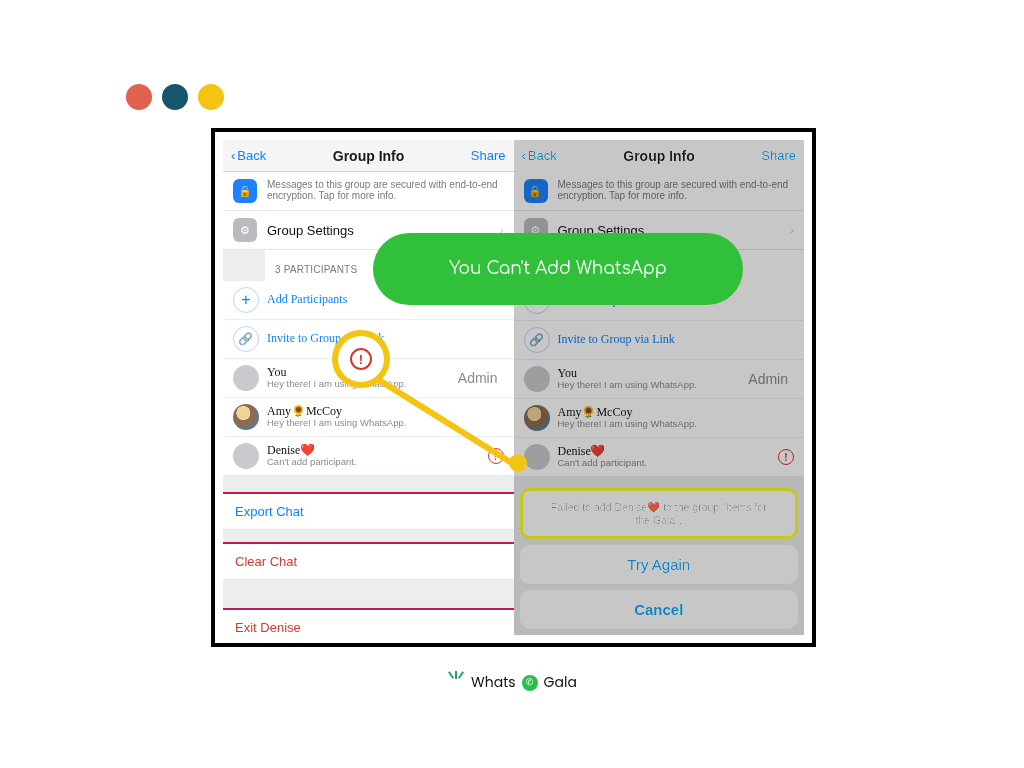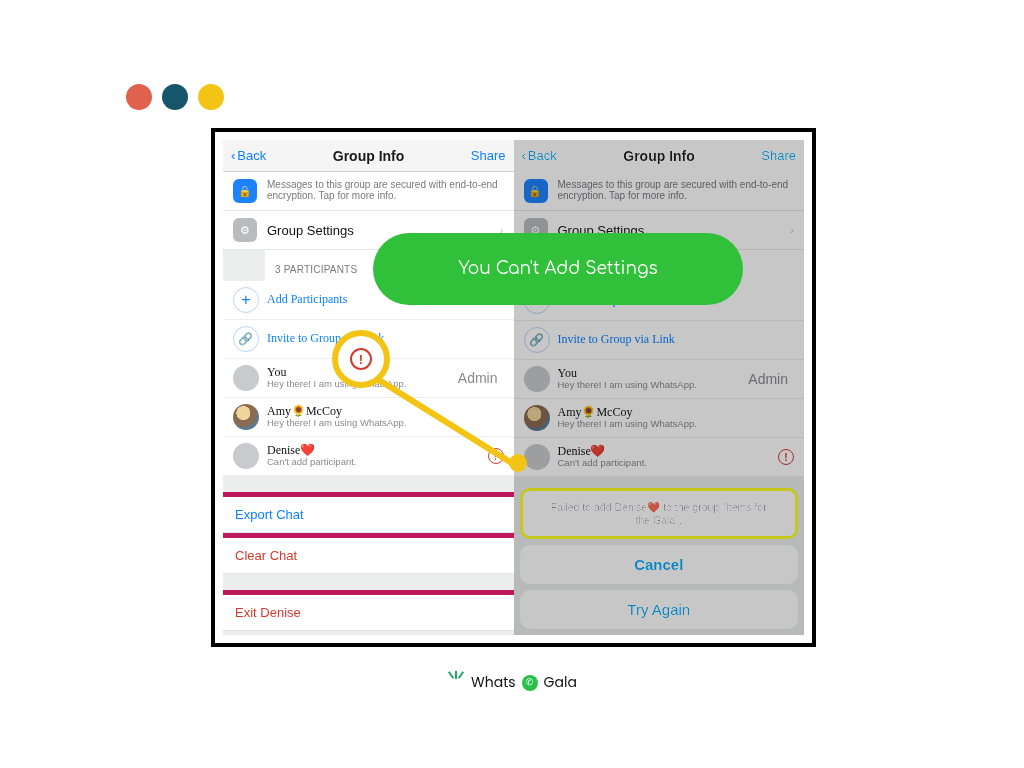--- a/index.html
+++ b/index.html
@@ -88,23 +88,23 @@
   .prow .pic { width:26px; height:26px; border-radius:50%; background:#c9cacd; flex-shrink:0;}
   .prow .txt { line-height:1.15;}
   .prow .nm { font-size:12px; color:#111;font-family:Liberation Serif, serif;}
   .prow .sub { font-size:9.5px; color:#8a8a8e;}
   .prow .badge { position:absolute; right:16px; font-size:14px; color:#8a8a8e;}
   .prow .err {
     position:absolute; right:10px; width:16px; height:16px; border:1.5px solid #d23b2f; border-radius:50%;
     display:flex;align-items:center;justify-content:center;color:#d23b2f;font-size:10px;font-weight:700;
   }
   .gap { height:16px; background:#eceded;}
-  .staticrow { background:#fff; padding:10px 12px; border-top:5px solid #be185d; border-bottom:1px solid #e5e5e7; font-size:13px;}
+  .staticrow { background:#fff; padding:10px 12px; border-top:2px solid #be185d; border-bottom:1px solid #e5e5e7; font-size:13px;}
   .blue { color:#0b82ff;}
-  .red  { color:#d23b2f;}
+  .red  { color:#d23b2f;margin-top:12px;}
 
   
   .sheet {
     position:absolute; left:6px; right:6px; bottom:6px;
     display:flex; flex-direction:column; gap:6px;
   }
   .alert-wrap {
     border:3px solid #f4c414;
     border-radius:10px;
     background:#e6e7e9;
@@ -332,34 +332,34 @@
           <div class="nm">Denise❤️</div>
           <div class="sub">Can't add participant.</div>
         </div>
         <span class="err">!</span>
       </div>
 
       <div class="sheet">
         <div class="alert-wrap">
           <div class="alertmsg">Failed to add Denise❤️ to the group "Items for the Gala".</div>
         </div>
+        <div class="sheetbtn">Try Again</div>
         <div class="sheetbtn" style="font-weight:600;">Cancel</div>
-        <div class="sheetbtn">Try Again</div>
       </div>
     </div>
 
     <div class="ring">
       <div class="inner">!</div>
     </div>
     <div class="stick"></div>
     <div class="enddot"></div>
 
     <div class="pill">
       <div>
-        <div>You Can't Add Settings</div>
+        <div>You Can't Add WhatsApp</div>
       </div>
     </div>
 
   </div>
 </div>
 
 <div class="footer">
   <div class="burst">
       <span></span>
       <span></span>

